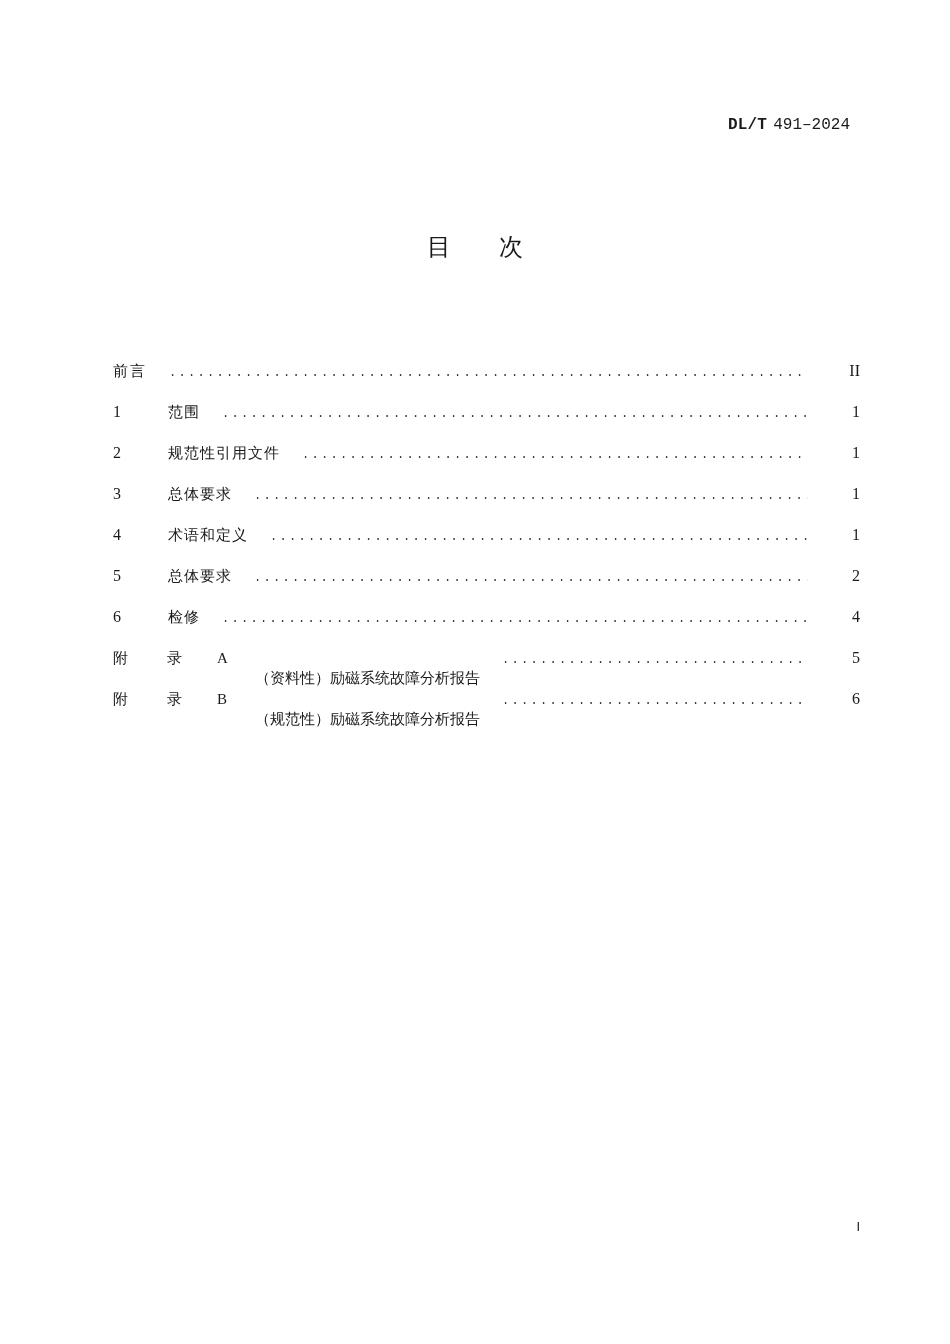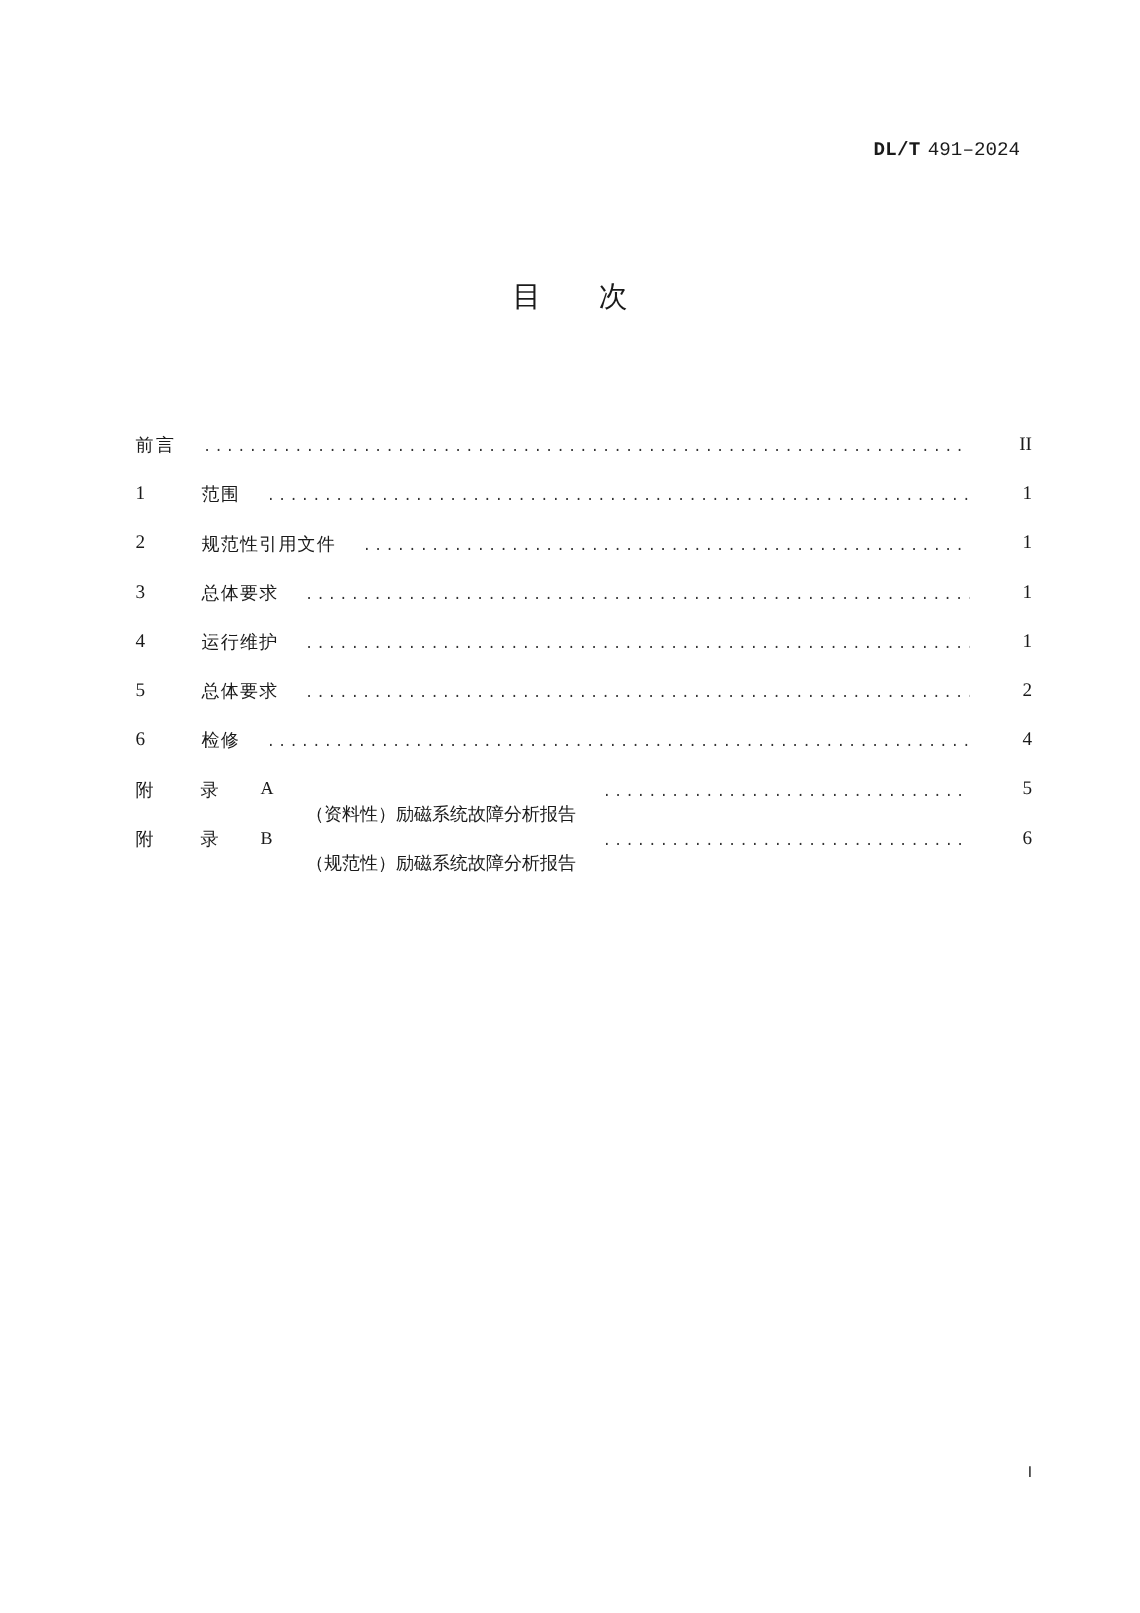--- a/index.html
+++ b/index.html
@@ -156,21 +156,21 @@
 
   <div class="toc-row">
     <span class="toc-num">3</span>
     <span class="toc-label">总体要求</span>
     <span class="toc-leader"></span>
     <span class="toc-page">1</span>
   </div>
 
   <div class="toc-row">
     <span class="toc-num">4</span>
-    <span class="toc-label">运行维护</span>
+    <span class="toc-label">术语和定义</span>
     <span class="toc-leader"></span>
     <span class="toc-page">1</span>
   </div>
 
   <div class="toc-row">
     <span class="toc-num">5</span>
     <span class="toc-label">总体要求</span>
     <span class="toc-leader"></span>
     <span class="toc-page">2</span>
   </div>

